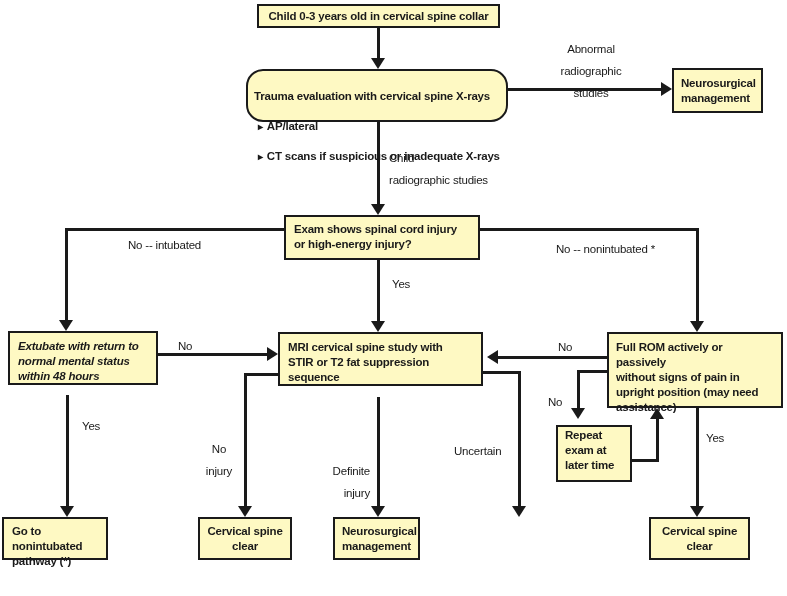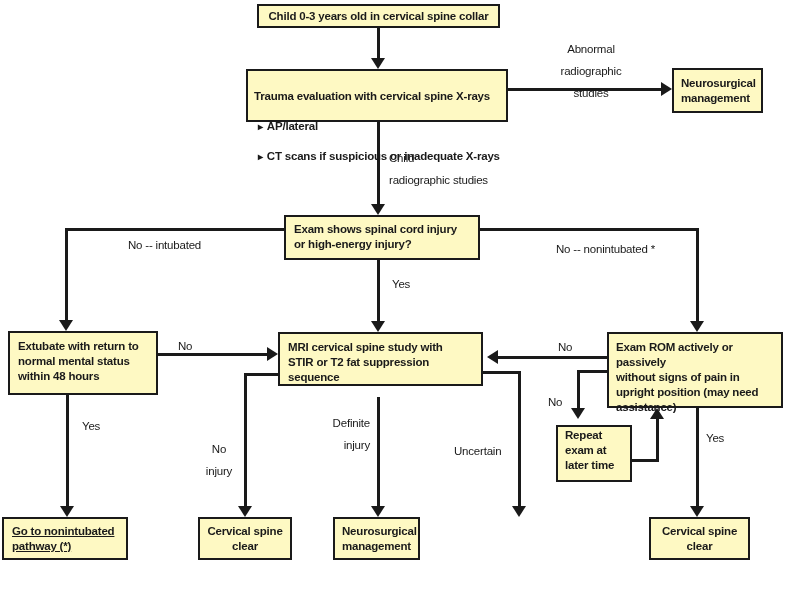--- a/index.html
+++ b/index.html
@@ -32,56 +32,56 @@
   .bullet-row { display:flex; gap:4px; padding-left:4px; }
   .bullet-row .glyph { font-size:10px; }
 </style>
 </head>
 <body>
 
 <div id="canvas">
 
   <div class="box single" style="left:257px; top:4px; width:243px; height:24px;">Child 0-3 years old in cervical spine collar</div>
 
-  <div class="box" style="left:246px; top:69px; width:262px; height:53px; padding:3px 6px;">
+  <div class="box" style="left:246px; top:69px; width:262px; height:53px; padding:3px 6px;border-radius:17px;">
     <div style="white-space:nowrap;">Trauma evaluation with cervical spine X-rays</div>
     <div class="bullet-row">
       <span class="glyph">▸</span>
       <span>AP/lateral</span>
     </div>
     <div class="bullet-row">
       <span class="glyph">▸</span>
       <span>CT scans if suspicious or inadequate X-rays</span>
     </div>
   </div>
 
   <div class="box" style="left:672px; top:68px; width:91px; height:45px; padding:6px 7px;">Neurosurgical
 management</div>
 
   <div class="box" style="left:284px; top:215px; width:196px; height:45px; padding:5px 8px;">Exam shows spinal cord injury
 or high-energy injury?</div>
 
-  <div class="box" style="left:8px; top:331px; width:150px; height:64px; padding:6px 8px;">Extubate with return to
+  <div class="box" style="left:8px; top:331px; width:150px; height:54px; padding:6px 8px;font-style:italic;">Extubate with return to
 normal mental status
 within 48 hours</div>
 
   <div class="box" style="left:278px; top:332px; width:205px; height:54px; padding:6px 8px;">MRI cervical spine study with
 STIR or T2 fat suppression
 sequence</div>
 
-  <div class="box" style="left:607px; top:332px; width:176px; height:76px; padding:6px 7px;">Exam ROM actively or passively
+  <div class="box" style="left:607px; top:332px; width:176px; height:76px; padding:6px 7px;">Full ROM actively or passively
 without signs of pain in
 upright position (may need
 assistance)</div>
 
   <div class="box" style="left:556px; top:425px; width:76px; height:57px; padding:1px 7px;">Repeat
 exam at
 later time</div>
 
-  <div class="box" style="left:2px; top:517px; width:126px; height:43px; padding:5px 8px;text-decoration:underline;">Go to nonintubated
+  <div class="box" style="left:2px; top:517px; width:106px; height:43px; padding:5px 8px;">Go to nonintubated
 pathway (*)</div>
 
   <div class="box center" style="left:198px; top:517px; width:94px; height:43px;">Cervical spine
 clear</div>
 
   <div class="box" style="left:333px; top:517px; width:87px; height:43px; padding:5px 7px;">Neurosurgical
 management</div>
 
 
   <div class="box center" style="left:649px; top:517px; width:101px; height:43px;">Cervical spine
@@ -92,21 +92,21 @@
 studies</div>
   <div class="lbl" style="left:389px; top:147px; width:140px;">Child
 radiographic studies</div>
   <div class="lbl" style="left:92px; top:234px;padding-left:36px;">No -- intubated</div>
   <div class="lbl" style="left:556px; top:238px;">No -- nonintubated *</div>
   <div class="lbl" style="left:392px; top:273px;">Yes</div>
   <div class="lbl" style="left:178px; top:335px;">No</div>
   <div class="lbl" style="left:82px; top:415px;">Yes</div>
   <div class="lbl" style="left:196px; top:438px; width:46px; text-align:center;">No
 injury</div>
-  <div class="lbl" style="left:314px; top:412px; width:56px; text-align:right;">Definite
+  <div class="lbl" style="left:314px; top:460px; width:56px; text-align:right;">Definite
 injury</div>
   <div class="lbl" style="left:454px; top:440px;">Uncertain</div>
   <div class="lbl" style="left:558px; top:336px;">No</div>
   <div class="lbl" style="left:548px; top:391px;">No</div>
   <div class="lbl" style="left:706px; top:427px;">Yes</div>
 
   <div class="vline" style="left:377px; top:26px; height:33px;"></div>
   <div class="ah down" style="left:371px; top:58px;"></div>
 
   <div class="hline" style="left:508px; top:88px; width:153px;"></div>

